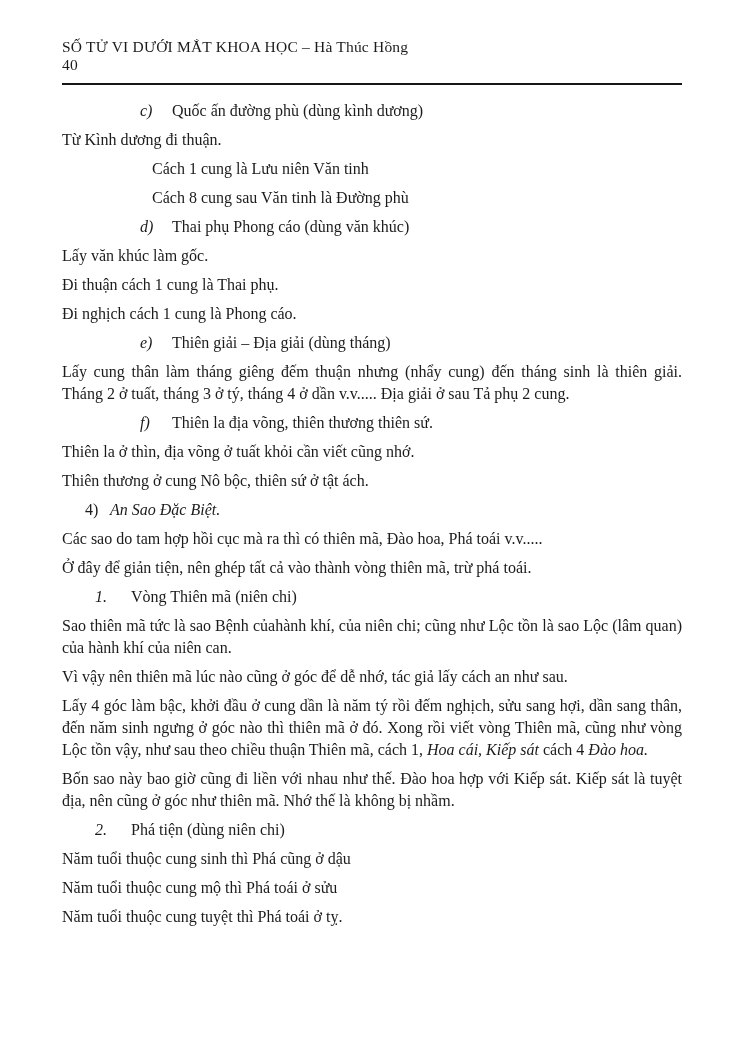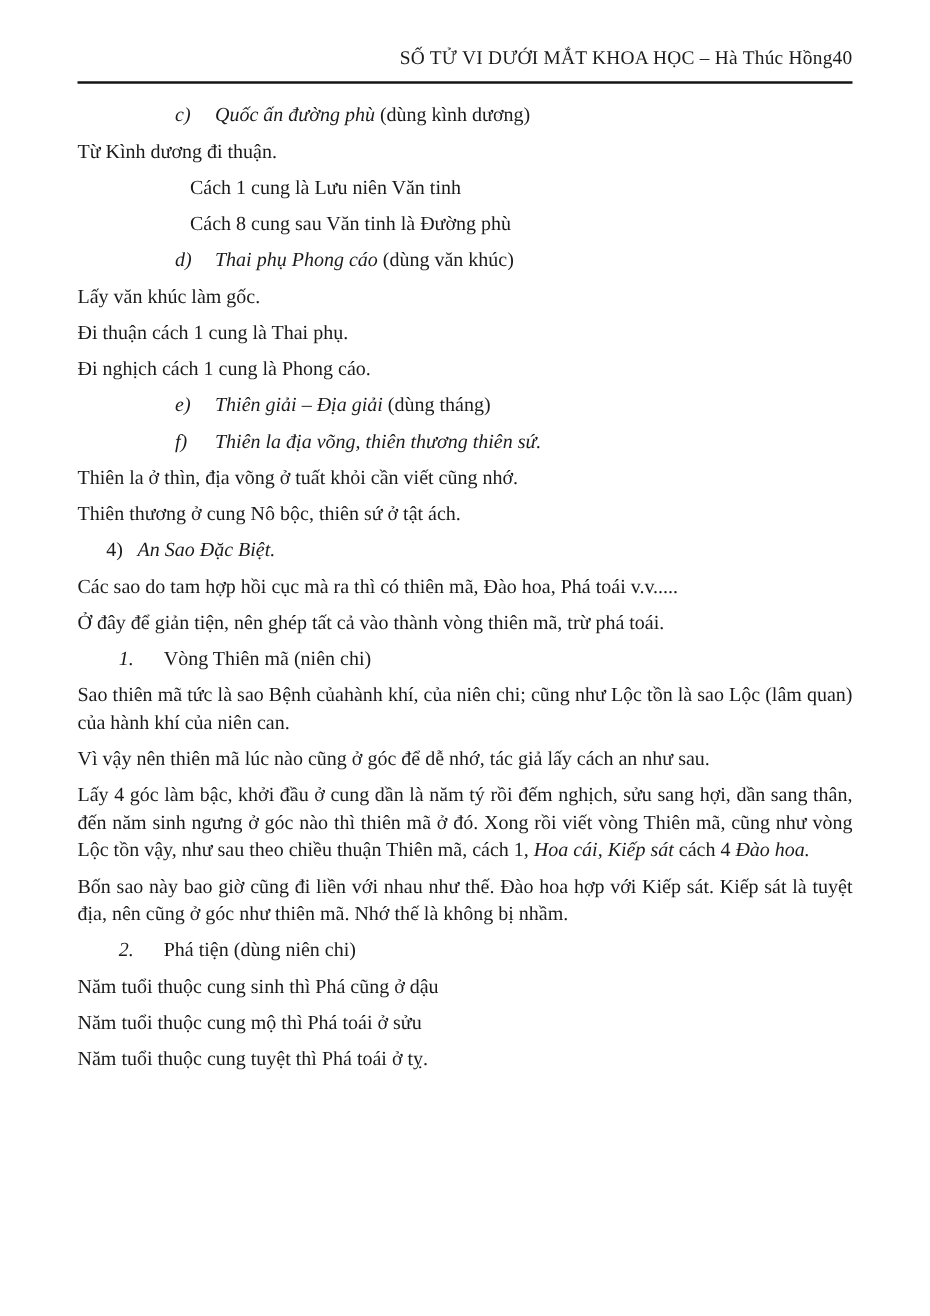--- a/index.html
+++ b/index.html
@@ -6,38 +6,39 @@
   html, body { width: 744px; height: 1053px; }
   body {
     background: #ffffff;
     font-family: "Liberation Serif", "DejaVu Serif", serif;
     color: #1b1b1b;
     padding: 38px 62px 0 62px;
     overflow: hidden;
   }
   .page-header {
     display: flex;
-    justify-content: flex-end;
+    justify-content: flex-start;
     align-items: baseline;
     font-size: 15.5px;
     letter-spacing: 0.2px;
     padding-bottom: 9px;
     border-bottom: 2px solid #161616;
     margin-bottom: 15px;
+    flex-direction: column;
   }
   .content p {
     font-size: 16px;
     line-height: 22px;
     margin-bottom: 7px;
     text-align: justify;
   }
   
   .h-sub { margin-left: 78px; text-align: left; }
   .h-sub .lbl { font-style: italic; display: inline-block; min-width: 32px; }
-  .h-sub .ttl { font-style: italic; }
+  .h-sub .ttl { }
   
   .h-num4 { margin-left: 23px; text-align: left; }
   .h-num4 .lbl { display: inline-block; min-width: 25px; }
   .h-num4 .ttl { font-style: italic; }
   
   .h-subnum { margin-left: 33px; text-align: left; }
   .h-subnum .lbl { font-style: italic; display: inline-block; min-width: 36px; }
   .h-subnum .ttl { }
   
   .indent { margin-left: 90px; text-align: left; }
@@ -60,20 +61,21 @@
   <p class="indent">Cách 8 cung sau Văn tinh là Đường phù</p>
 
   <p class="h-sub"><span class="lbl">d)</span><span class="ttl">Thai phụ Phong cáo</span><span> (dùng văn khúc)</span></p>
 
   <p>Lấy văn khúc làm gốc.</p>
   <p>Đi thuận cách 1 cung là Thai phụ.</p>
   <p>Đi nghịch cách 1 cung là Phong cáo.</p>
 
   <p class="h-sub"><span class="lbl">e)</span><span class="ttl">Thiên giải – Địa giải</span><span> (dùng tháng)</span></p>
 
+  <p>Lấy cung thân làm tháng giêng đếm thuận nhưng (nhẩy cung) đến tháng sinh là thiên giải. Tháng 2 ở tuất, tháng 3 ở tý, tháng 4 ở dần v.v..... Địa giải ở sau Tả phụ 2 cung.</p>
 
   <p class="h-sub"><span class="lbl">f)</span><span class="ttl">Thiên la địa võng, thiên thương thiên sứ.</span></p>
 
   <p>Thiên la ở thìn, địa võng ở tuất khỏi cần viết cũng nhớ.</p>
   <p>Thiên thương ở cung Nô bộc, thiên sứ ở tật ách.</p>
 
   <p class="h-num4"><span class="lbl">4)</span><span class="ttl">An Sao Đặc Biệt.</span></p>
 
   <p>Các sao do tam hợp hồi cục mà ra thì có thiên mã, Đào hoa, Phá toái v.v.....</p>
   <p>Ở đây để giản tiện, nên ghép tất cả vào thành vòng thiên mã, trừ phá toái.</p>

